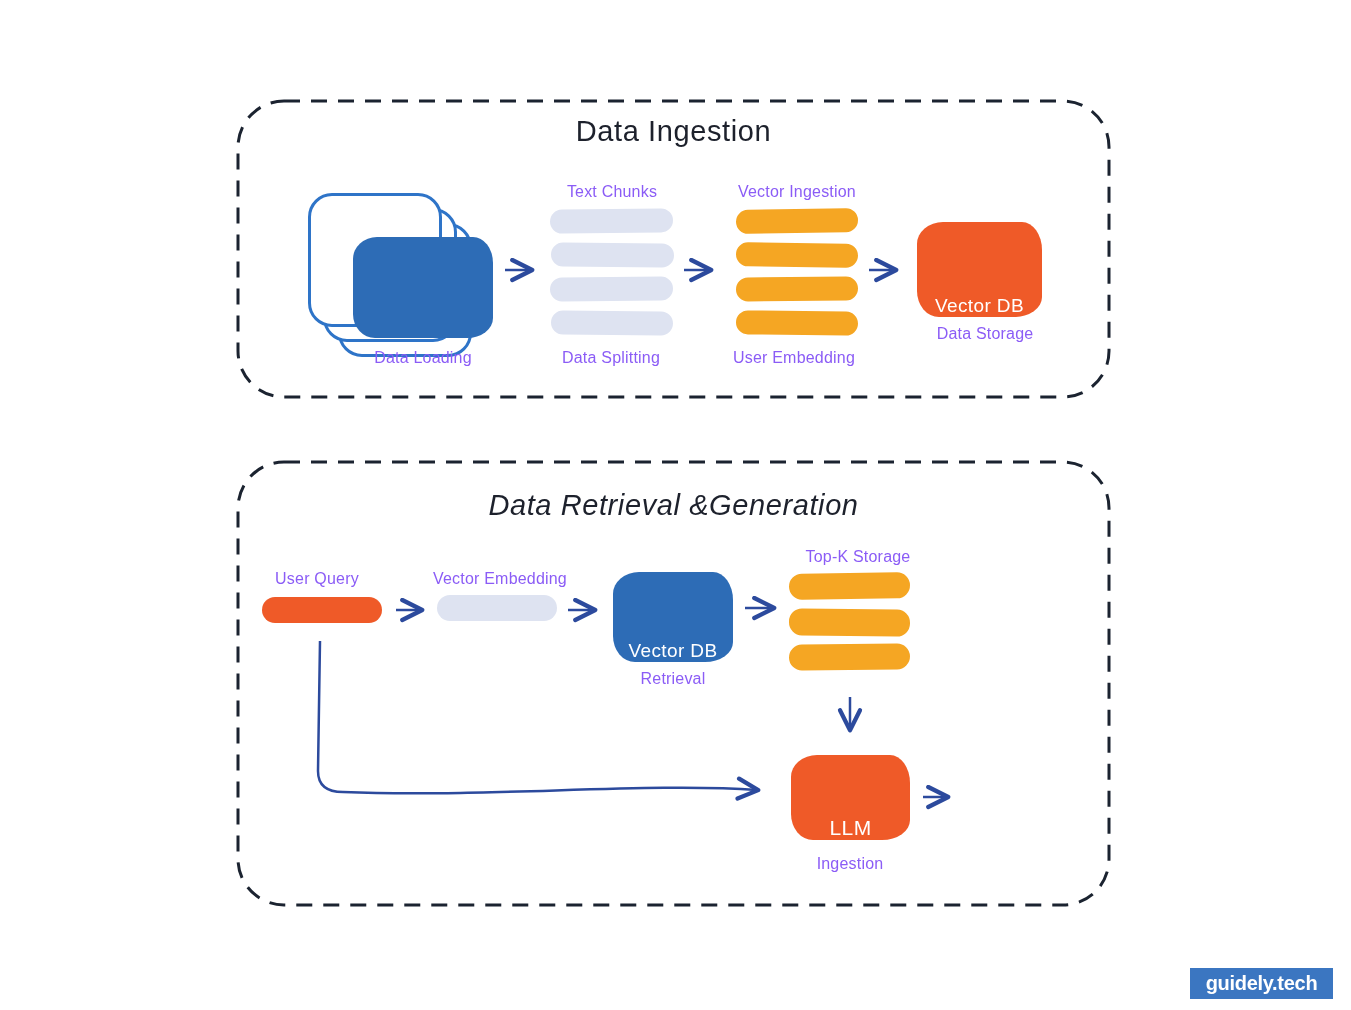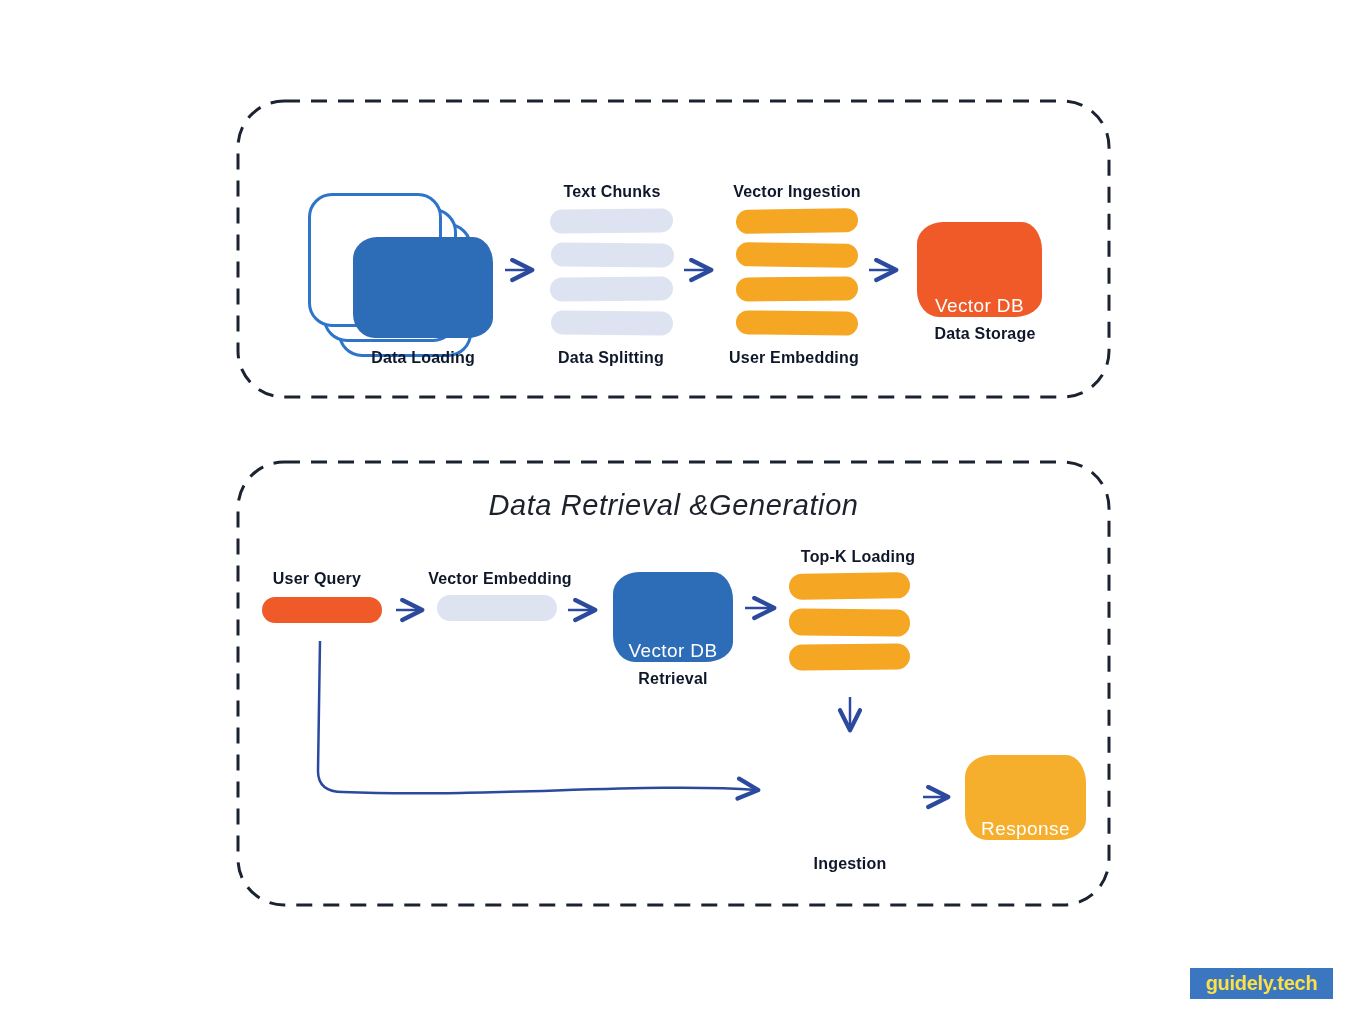--- a/index.html
+++ b/index.html
@@ -23,23 +23,23 @@
     text-align: center;
     font-size: 29px;
     font-weight: 500;
     letter-spacing: 0.6px;
     color: #1d212c;
   }
   .lbl {
     position: absolute;
     transform: translateX(-50%);
     font-size: 16px;
-    font-weight: 700;
+    font-weight: 400;
     letter-spacing: 0.2px;
-    color: #0f172a;
+    color: #8b5cf6;
     white-space: nowrap;
   }
   .bar {
     position: absolute;
     height: 24px;
     border-radius: 13px;
   }
   .bar.gray   { background: #dee3f1; }
   .bar.amber  { background: #f5a623; }
   .node-box {
@@ -72,36 +72,37 @@
     border-radius: 24px 20px 26px 22px / 22px 26px 20px 24px;
   }
   .logo {
     position: absolute;
     left: 1190px; top: 968px;
     width: 143px; height: 31px;
     background: #3b76c1;
     display: flex;
     align-items: center;
     justify-content: center;
-    color: #fde047;
+    color: #ffffff;
     font-size: 20px;
     font-weight: bold;
     letter-spacing: -0.3px;
   }
 </style>
 </head>
 <body>
 
 <div class="canvas">
 
   <svg class="layer">
     <rect x="238" y="101" width="871" height="296" rx="46" ry="46" fill="none" stroke="#1b2330" stroke-width="3" stroke-dasharray="16 11"></rect>
     <rect x="238" y="462" width="871" height="443" rx="46" ry="46" fill="none" stroke="#1b2330" stroke-width="3" stroke-dasharray="16 11"></rect>
   </svg>
 
+  <div class="section-title" style="left:238px; top:115px; width:871px;">Data Ingestion</div>
 
   <div>
     <div class="doc-outline" style="left:338px; top:223px;"></div>
     <div class="doc-outline" style="left:323px; top:208px;"></div>
     <div class="doc-outline" style="left:308px; top:193px;"></div>
     <div class="doc-filled" style="left:353px; top:237px;"></div>
   </div>
   <div class="lbl" style="left:423px; top:349px;">Data Loading</div>
 
   <div class="lbl" style="left:612px; top:183px;">Text Chunks</div>
@@ -133,32 +134,32 @@
   <div class="bar" style="left:262px; top:597px; width:120px; height:26px; background:#ef5a28;"></div>
 
   <div class="lbl" style="left:500px; top:570px;">Vector Embedding</div>
   <div class="bar gray" style="left:437px; top:595px; width:120px; height:26px;"></div>
 
   <div class="node-box blue-fill" style="left:613px; top:572px; width:120px; height:90px;">
     <span>Vector DB</span>
   </div>
   <div class="lbl" style="left:673px; top:670px;">Retrieval</div>
 
-  <div class="lbl" style="left:858px; top:548px;">Top-K Loading</div>
+  <div class="lbl" style="left:858px; top:548px;">Top-K Storage</div>
   <div>
     <div class="bar amber" style="left:789px; top:573px; width:121px; height:26px; transform:rotate(-0.8deg);"></div>
     <div class="bar amber" style="left:789px; top:609px; width:121px; height:27px; transform:rotate(0.7deg);"></div>
     <div class="bar amber" style="left:789px; top:644px; width:121px; height:26px; transform:rotate(-0.6deg);"></div>
   </div>
 
+  <div class="node-box orange" style="left:791px; top:755px; width:119px; height:85px; font-size:21px;">
+    <span>LLM</span>
+  </div>
   <div class="lbl" style="left:850px; top:855px;">Ingestion</div>
 
-  <div class="node-box yellow" style="left:965px; top:755px; width:121px; height:85px;">
-    <span>Response</span>
-  </div>
 
   <svg class="layer">
     <defs>
       <marker id="ah" markerWidth="14" markerHeight="14" refX="9" refY="5" orient="auto">
         <path d="M1.5,1 L9.5,5 L1.5,9" fill="none" stroke="#2c4a9d" stroke-width="1.7" stroke-linecap="round" stroke-linejoin="round"></path>
       </marker>
     </defs>
     <path d="M505,270 H531" fill="none" stroke="#2c4a9d" stroke-width="2.5" marker-end="url(#ah)"></path>
     <path d="M684,270 H710" fill="none" stroke="#2c4a9d" stroke-width="2.5" marker-end="url(#ah)"></path>
     <path d="M869,270 H895" fill="none" stroke="#2c4a9d" stroke-width="2.5" marker-end="url(#ah)"></path>

